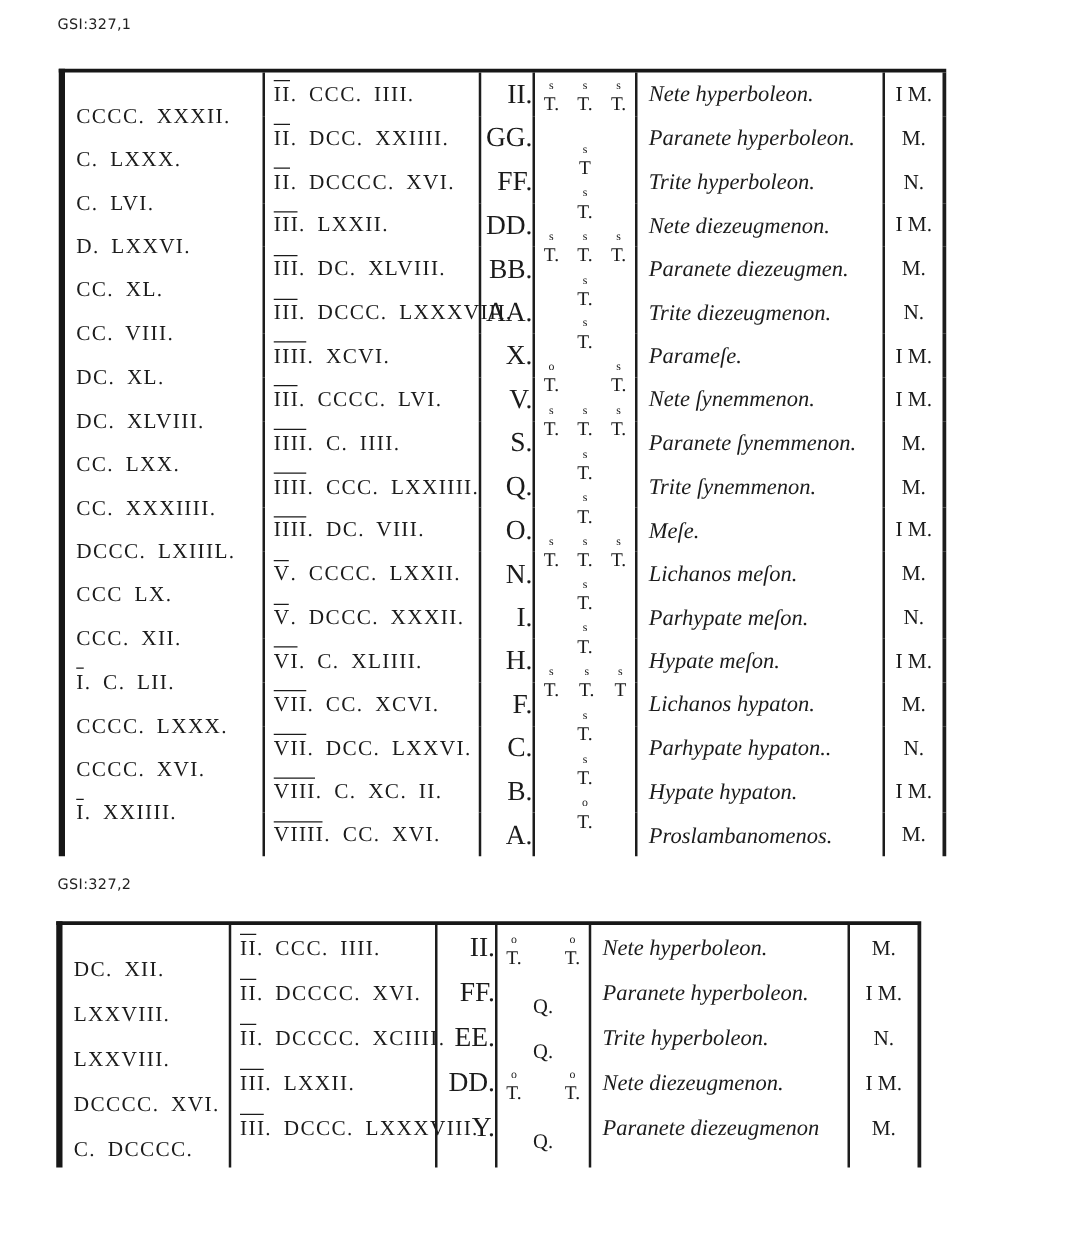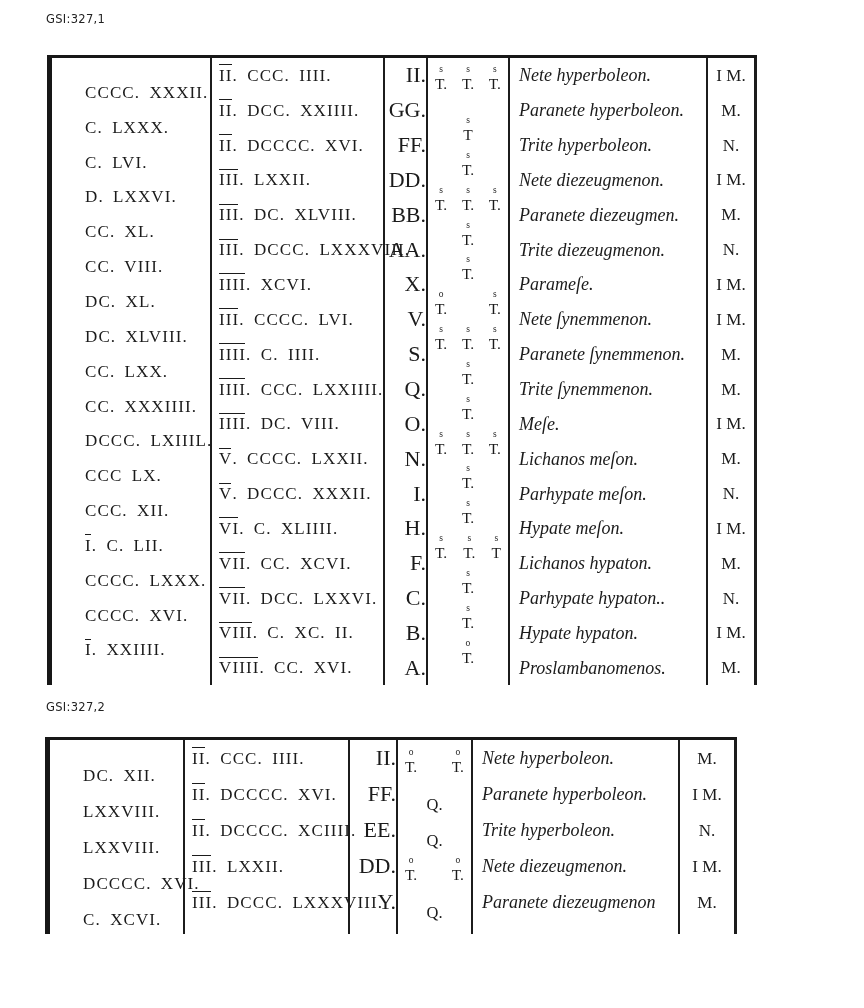--- a/index.html
+++ b/index.html
@@ -9,21 +9,21 @@
   .pl1{top:12px;} .pl2{top:700px;}
 
   .tbl{position:absolute;display:grid;border-top:3px solid #171717;border-left:5px solid #171717;}
   .t1{left:47px;top:55px;grid-template-columns:160px 173px 43px 82px 198px 49px;
       grid-template-rows:repeat(18,34.85px);}
   .t2{left:45px;top:737px;grid-template-columns:135px 165px 48px 75px 207px 57px;
       grid-template-rows:repeat(5,36px) 14px;}
   .row{display:contents;}
   .c{border-right:2px solid #1c1c1c;display:flex;align-items:center;position:relative;}
   .c6{border-right:3px solid #1c1c1c;}
-  .c1{padding-left:9px;margin-left:24px;}
+  .c1{padding-left:9px;}
   .c2{padding-left:7px;}
   .c3{justify-content:flex-end;}
   .c5{padding-left:9px;font-style:italic;}
   .c6{justify-content:center;}
 
   .num{font-size:17px;letter-spacing:1.1px;word-spacing:4px;white-space:nowrap;line-height:1;}
   .dn{transform:translateY(17px);}
   .ov{position:relative;display:inline-block;}
   .ov::after{content:"";position:absolute;left:0;right:1px;top:-2.5px;border-top:1.4px solid #1b1b1b;}
   .letter{font-size:22px;line-height:1;}
@@ -658,21 +658,21 @@
     <div class="c c5">
         <span class="note">Nete diezeugmenon.</span>
       </div>
     <div class="c c6">
         <span class="mm">I M.</span>
       </div>
   </div>
 
   <div class="row">
     <div class="c c1">
-        <span class="num dn"><span class="ov"></span><span>C. XCVI.</span></span>
+        <span class="num dn"><span class="ov"></span><span>C. DCCCC.</span></span>
       </div>
     <div class="c c2">
         <span class="num"><span class="ov">III</span><span>. DCCC. LXXXVIII.</span></span>
       </div>
     <div class="c c3">
         <span class="letter">Y.</span>
       </div>
     <div class="c c4">
         <span class="iv qo">
           <span class="qq">Q.</span>

